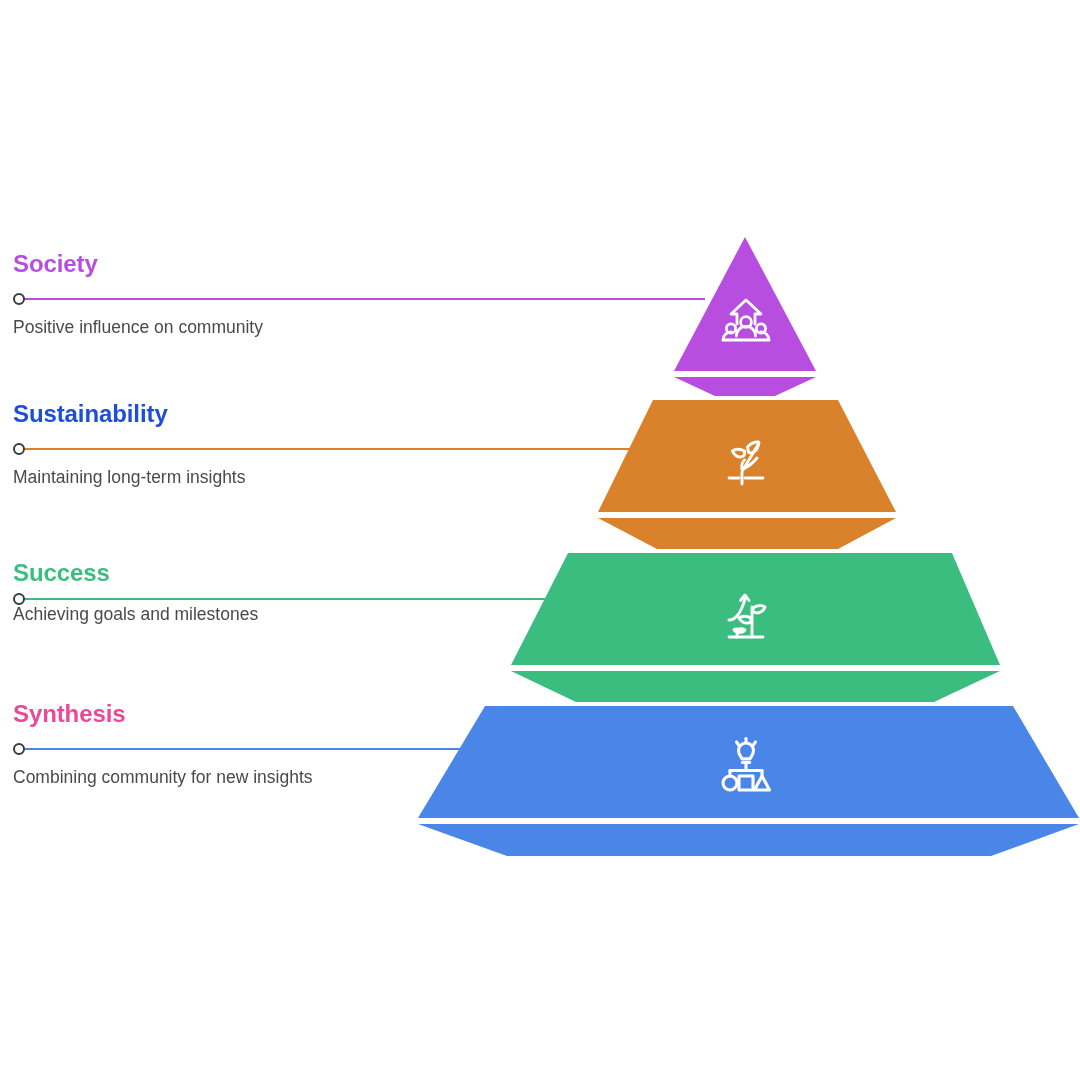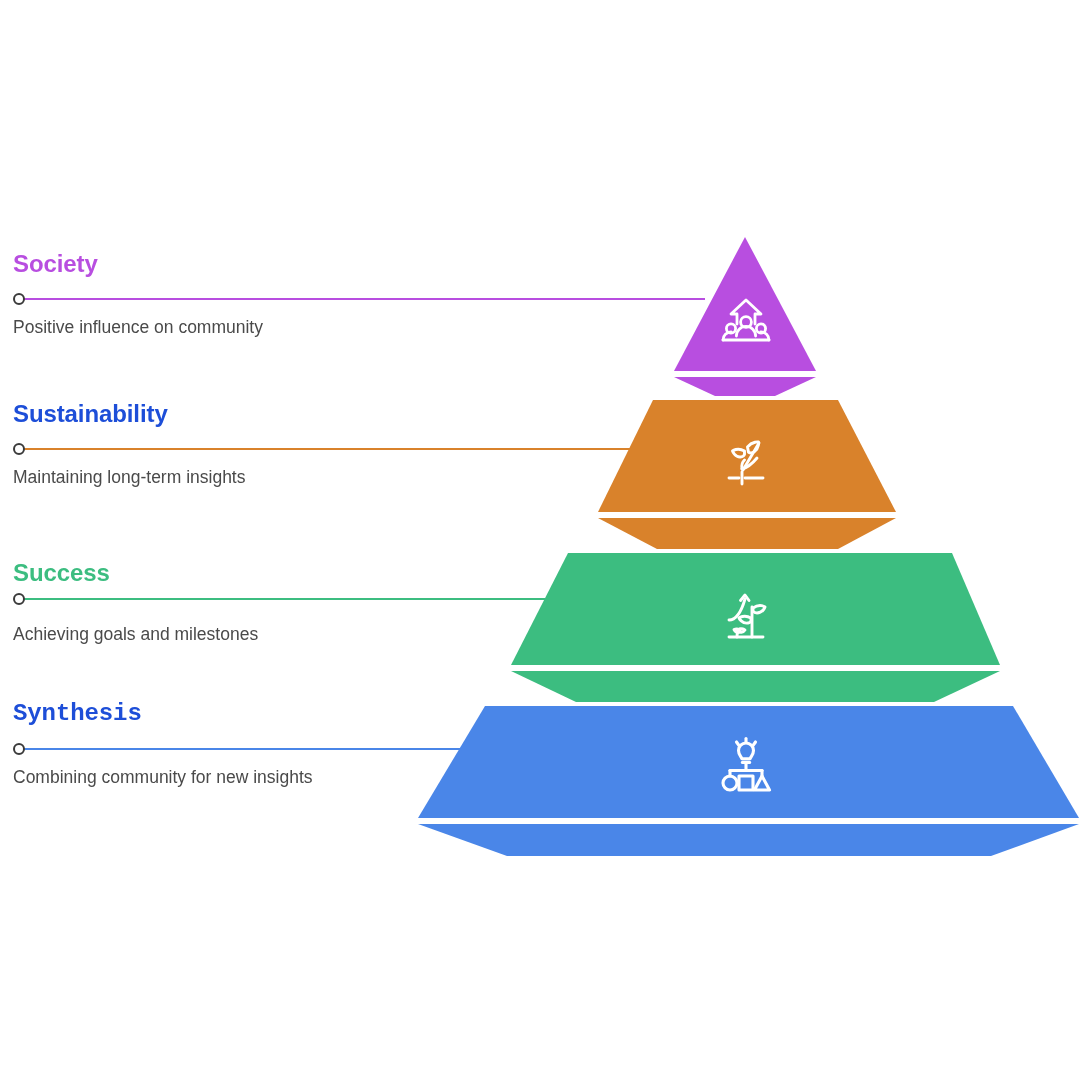--- a/index.html
+++ b/index.html
@@ -206,25 +206,25 @@
     </div>
     <div class="label-desc" style="top:67px;">Maintaining long-term insights</div>
   </div>
 
   <div class="label-group" style="top:552px;">
     <div class="label-title" style="top:0px; color:#3cbd80;margin-top:9px;">Success</div>
     <div class="connector" style="top:41px;">
       <div class="connector-line" style="width:527px; background:#3cbd80;"></div>
       <div class="connector-dot"></div>
     </div>
-    <div class="label-desc" style="top:74px;">Achieving goals and milestones</div>
+    <div class="label-desc" style="top:54px;">Achieving goals and milestones</div>
   </div>
 
   <div class="label-group" style="top:702px;">
-    <div class="label-title" style="top:0px; color:#1d4ed8;font-family:Liberation Mono, monospace;">Synthesis</div>
+    <div class="label-title" style="top:0px; color:#ec4899;">Synthesis</div>
     <div class="connector" style="top:41px;">
       <div class="connector-line" style="width:443px; background:#4a86e8;"></div>
       <div class="connector-dot"></div>
     </div>
     <div class="label-desc" style="top:67px;">Combining community for new insights</div>
   </div>
 
 </div>
 
 </body></html>

